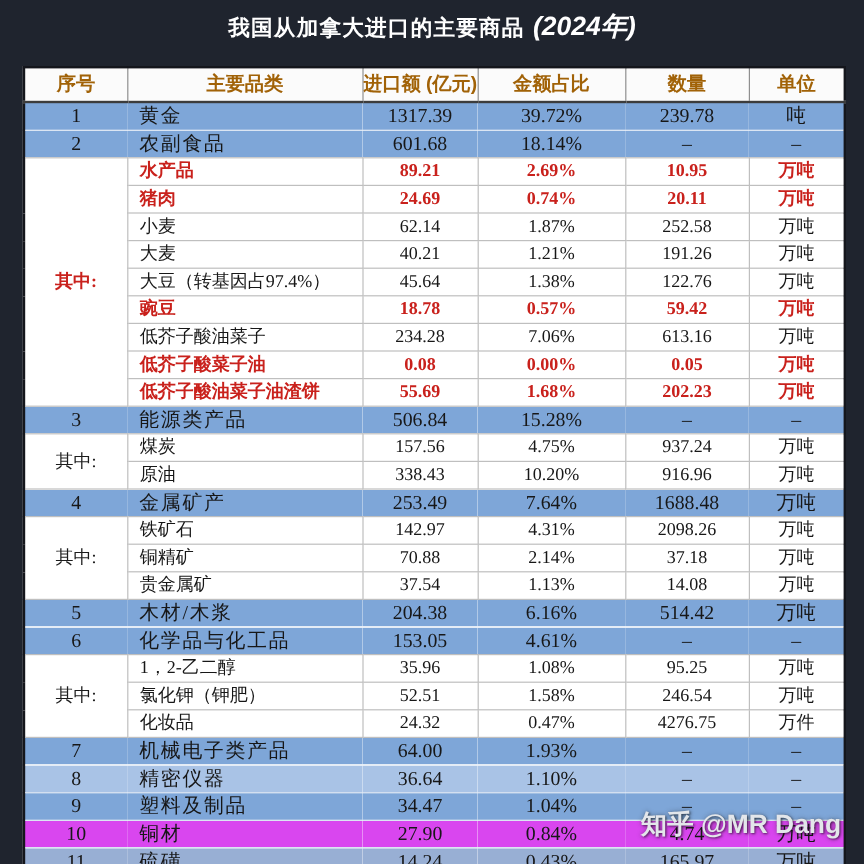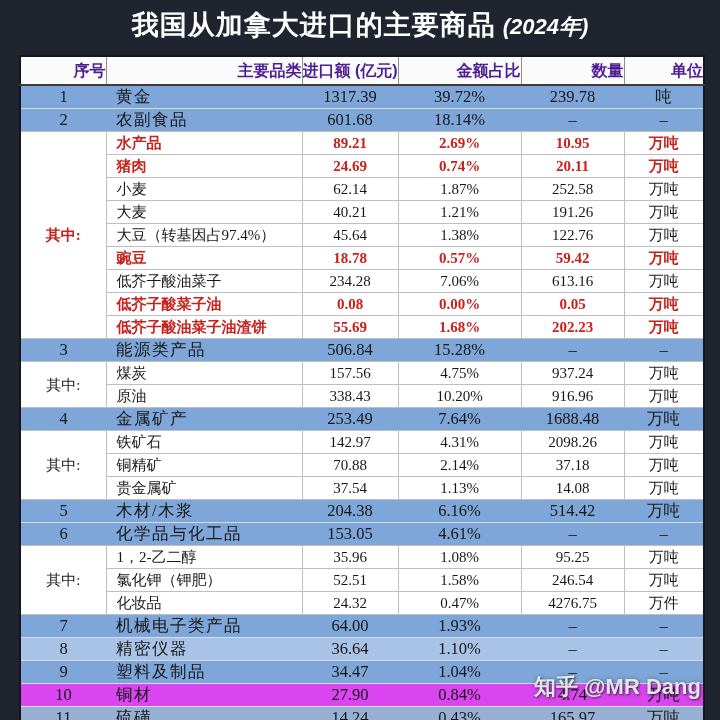--- a/index.html
+++ b/index.html
@@ -8,35 +8,35 @@
     background:#1f242e;
     font-family:"Liberation Serif","DejaVu Serif",serif;
   }
   .frame{position:relative;width:720px;height:720px;}
   .title-band{
     height:55px;box-sizing:border-box;padding-top:7px;
     text-align:center;color:#ffffff;
     font-family:"Liberation Sans","DejaVu Sans",sans-serif;
     font-weight:700;
   }
-  .title-main{font-size:27px;letter-spacing:1px;}
+  .title-main{font-size:18px;letter-spacing:1px;}
   .title-year{font-size:22px;margin-left:7px;font-style:italic;}
   .table-zone{padding:0 17px 0 19px;}
   table{
     width:684px;border-collapse:collapse;table-layout:fixed;
     border:2px solid #14161c;
     background:#ffffff;
   }
   th{
     height:27px;padding:0;line-height:27px;
     font-family:"Liberation Sans","DejaVu Sans",sans-serif;
-    font-size:16px;font-weight:700;color:#4c1d95;
+    font-size:16px;font-weight:700;color:#a16207;
     background:#fbfbfb;
     border:1px solid #8f8f8f;border-bottom:2px solid #3c3c3c;
-    white-space:nowrap;overflow:hidden;text-align:right;
+    white-space:nowrap;overflow:hidden;
   }
   td{
     height:22px;padding:0;line-height:22px;
     font-size:15px;color:#171717;text-align:center;
     border:1px solid #bfbfbf;
     white-space:nowrap;overflow:hidden;
   }
   td.name{text-align:left;padding-left:10px;}
   td.group{color:#1c1c1c;}
   

